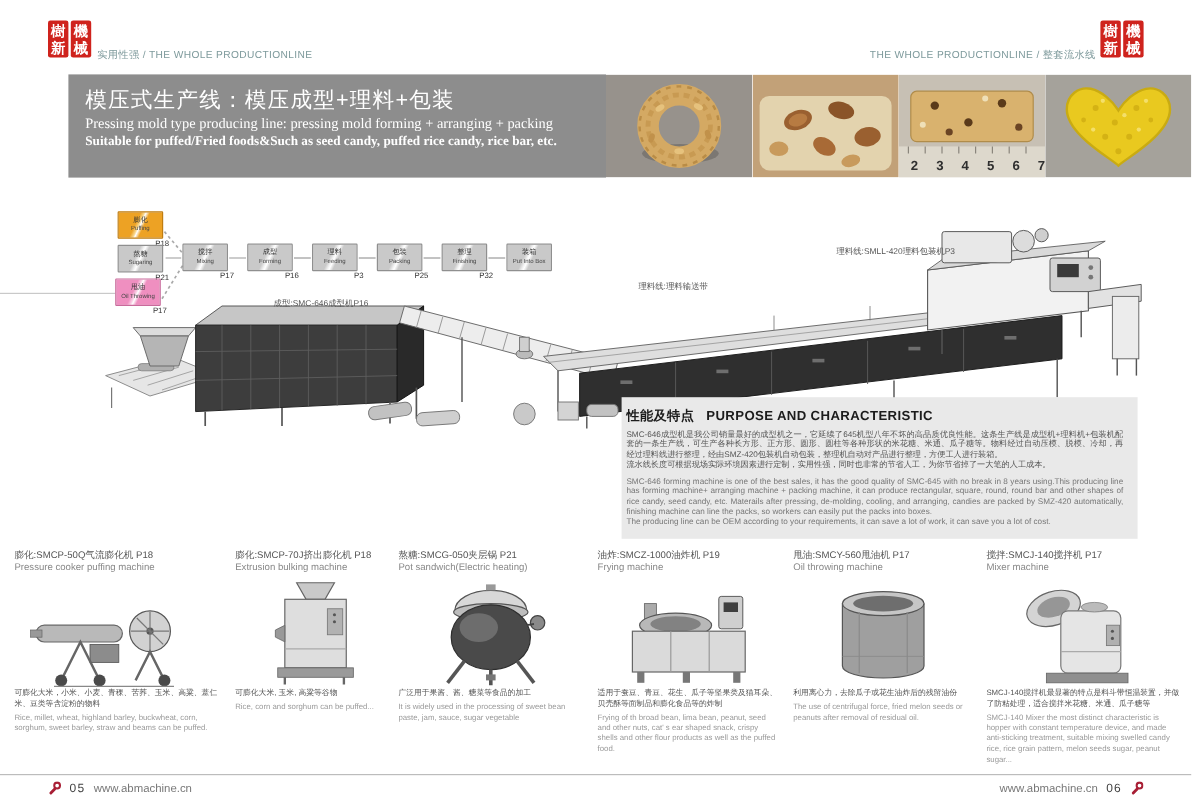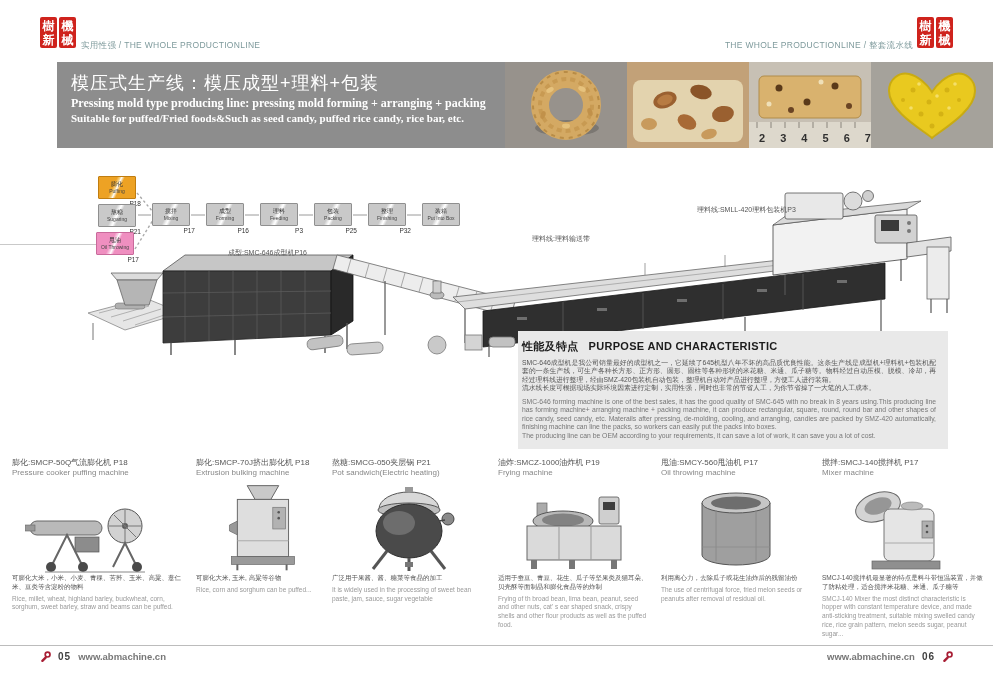--- a/index.html
+++ b/index.html
@@ -11,21 +11,21 @@
   .seal{display:flex;gap:2px;}
   .stamp{width:17px;height:31px;background:#cf231d;border-radius:2px;color:#fff;
          display:flex;flex-direction:column;align-items:center;justify-content:center;
          font-size:12px;line-height:14px;font-weight:bold;}
   .hdr-label{font-size:8.5px;color:#7e9a9c;letter-spacing:.3px;white-space:nowrap;}
 
   
   .title-band{left:57px;top:62px;width:448px;height:86px;background:#8d8d8d;color:#fff;
               padding:8px 0 0 14px;box-sizing:border-box;}
   .t-cn{font-size:18px;letter-spacing:1px;line-height:26px;white-space:nowrap;}
-  .t-en{font-family:"Liberation Serif","DejaVu Serif",serif;font-weight:bold;font-size:12px;line-height:15px;white-space:nowrap;}
+  .t-en{font-family:"Liberation Serif","DejaVu Serif",serif;font-weight:normal;font-size:12px;line-height:15px;white-space:nowrap;}
   .t-cn2{font-size:15px;line-height:19px;white-space:nowrap;}
   .t-en2{font-family:"Liberation Serif","DejaVu Serif",serif;font-weight:bold;font-size:11px;line-height:14px;white-space:nowrap;}
 
   .photo{top:62px;width:122px;height:86px;overflow:hidden;}
 
   
   .flow{left:78px;top:172px;width:420px;height:98px;}
   .fwrap{position:absolute;width:44px;}
   .fbox{width:38px;height:23px;border:1px solid #8f8f8f;box-sizing:border-box;
         display:flex;flex-direction:column;align-items:center;justify-content:center;
@@ -48,21 +48,21 @@
   
   .mcol{top:458px;}
   .m-title-cn{font-size:8px;color:#555;line-height:10px;white-space:nowrap;}
   .m-title-en{font-size:8px;color:#888;line-height:10px;white-space:nowrap;}
   .m-photo{height:96px;display:flex;align-items:center;justify-content:center;}
   .m-desc-cn{font-size:6.5px;color:#555;line-height:1.35;}
   .m-desc-en{font-size:6.5px;color:#999;line-height:1.35;margin-top:3px;}
 
   
   .foot-line{left:0;top:645px;width:993px;height:1px;background:#bcbcbc;}
-  .foot{top:651px;display:flex;align-items:flex-start;gap:7px;font-size:9.5px;color:#777;font-weight:bold;}
+  .foot{top:651px;display:flex;align-items:flex-end;gap:7px;font-size:9.5px;color:#777;}
   .foot .pg{font-size:10px;color:#3f3f3f;letter-spacing:1px;}
   .edgeline{left:0;top:244px;width:96px;height:1px;background:#c9c9c9;}
 </style>
 </head>
 <body>
 
 <div class="page">
 
   <div class="abs seal" style="left:40px;top:17px;">
     <div class="stamp">

